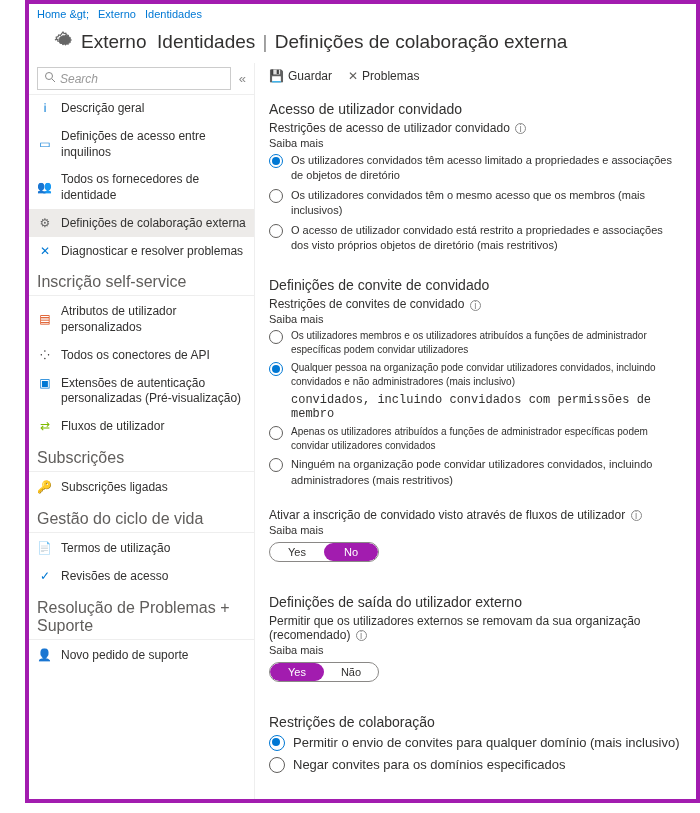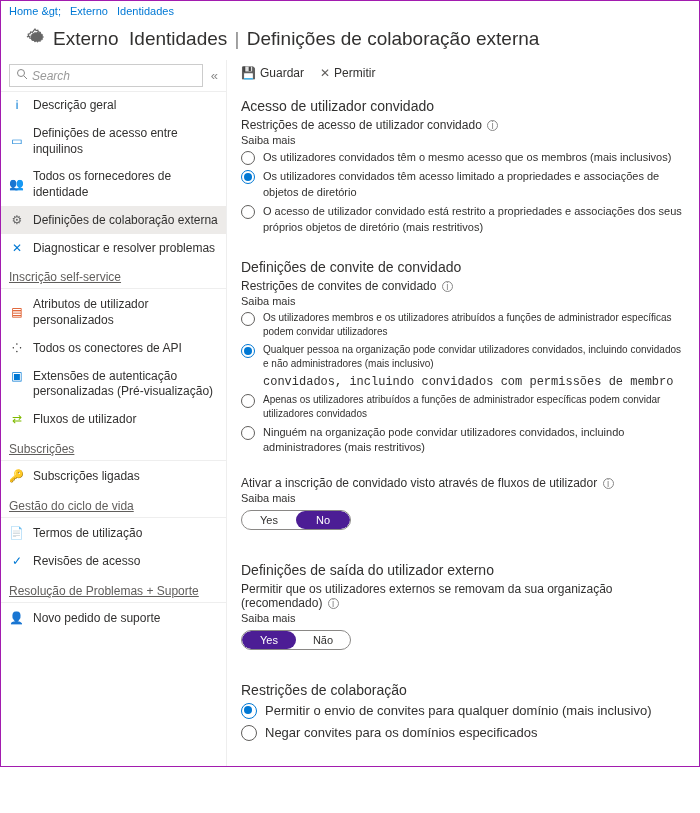--- a/index.html
+++ b/index.html
@@ -1,50 +1,50 @@
 <!DOCTYPE html>
 <html><head>
 <meta charset="utf-8">
 <style>
 * { box-sizing: border-box; margin: 0; padding: 0; }
 body { font-family: "Segoe UI", Arial, sans-serif; font-size: 12px; color: #323130; background: #fff; width: 700px; }
-.container { border: 1px solid #a21caf; }
+.container { border: 4px solid #a21caf; margin-left: 25px; }
 .breadcrumb { padding: 4px 8px; font-size: 11px; }
 .breadcrumb a { color: #0078d4; text-decoration: none; margin-right: 6px; }
 .title-row { display: flex; align-items: center; padding: 6px 8px 10px 24px; }
 .title-row .gear { margin-right: 8px; }
 .title-text { font-size: 19px; font-weight: 400; }
 .title-text .sep { color: #888; margin: 0 2px; }
 .main { display: flex; }
 .sidebar { width: 226px; border-right: 1px solid #eee; padding-bottom: 20px; }
 .search-row { display: flex; align-items: center; padding: 4px 8px; border-bottom: 1px solid #eee; }
 .search-box { flex: 1; border: 1px solid #ccc; padding: 3px 6px; font-size: 12px; color: #666; display: flex; align-items: center; }
 .search-box .mag { margin-right: 4px; color: #888; }
 .collapse-btn { margin-left: 8px; color: #888; cursor: pointer; font-size: 13px; }
 .nav-item { display: flex; align-items: center; padding: 6px 8px; font-size: 12px; cursor: pointer; line-height: 1.3; }
 .nav-item.active { background: #edebe9; }
 .nav-item .icon { width: 16px; height: 16px; margin-right: 8px; display: flex; align-items: center; justify-content: center; font-size: 12px; flex-shrink: 0; }
-.nav-section { padding: 8px 8px 4px 8px; font-size: 12px; color: #605e5c; border-bottom: 1px solid #eee; margin-bottom: 2px; text-decoration: underline; }
+.nav-section { padding: 8px 8px 4px 8px; font-size: 16px; color: #605e5c; border-bottom: 1px solid #eee; margin-bottom: 2px; }
 .nav-item.multiline { align-items: flex-start; }
 .content { flex: 1; padding: 6px 14px 20px 14px; }
 .toolbar { display: flex; align-items: center; padding-bottom: 10px; }
 .tool-btn { display: flex; align-items: center; margin-right: 16px; cursor: pointer; font-size: 12px; color: #323130; }
 .tool-btn .ticon { margin-right: 4px; color: #605e5c; }
 .section-h { font-size: 14px; font-weight: 400; margin: 8px 0 4px 0; }
 .sub-h { font-size: 12px; margin: 4px 0 2px 0; }
 .sub-h .info { font-size: 10px; color: #888; border: 1px solid #888; border-radius: 50%; width: 11px; height: 11px; display: inline-flex; align-items: center; justify-content: center; margin-left: 2px; vertical-align: middle; }
 .learn { font-size: 11px; color: #323130; margin-bottom: 4px; }
 .radio-row { display: flex; align-items: flex-start; margin: 4px 0; font-size: 11px; line-height: 1.4; }
 .radio-row.lg { font-size: 13px; }
 .radio { width: 14px; height: 14px; border: 1px solid #605e5c; border-radius: 50%; margin-right: 8px; margin-top: 1px; flex-shrink: 0; position: relative; cursor: pointer; }
 .radio.sel { border-color: #0078d4; }
 .radio.sel::after { content: ""; position: absolute; width: 8px; height: 8px; background: #0078d4; border-radius: 50%; top: 2px; left: 2px; }
 .toggle { display: inline-flex; border: 1px solid #8a8886; border-radius: 12px; overflow: hidden; width: 110px; height: 20px; font-size: 11px; margin-top: 2px; cursor: pointer; }
 .toggle .opt { flex: 1; display: flex; align-items: center; justify-content: center; }
-.toggle .opt.active { background: #4c1d95; color: #fff; border-radius: 10px; }
+.toggle .opt.active { background: #a21caf; color: #fff; border-radius: 10px; }
 .spacer { height: 12px; }
 .sub-note { font-size: 11px; color: #666; margin: 2px 0 2px 22px; font-family: Liberation Mono, monospace; }
 </style>
 </head>
 <body>
 
 <div class="container">
   <div class="breadcrumb">
     <a>Home &amp;gt;</a>
     <a>Externo</a>
@@ -144,40 +144,40 @@
     </div>
 
     <div class="content">
       <div class="toolbar">
         <div class="tool-btn">
           <span class="ticon">💾</span>
           <span>Guardar</span>
         </div>
         <div class="tool-btn">
           <span class="ticon">✕</span>
-          <span>Permitir</span>
+          <span>Problemas</span>
         </div>
       </div>
 
       <div class="section-h">Acesso de utilizador convidado</div>
       <div class="sub-h">
         <span>Restrições de acesso de utilizador convidado</span> <span class="info">i</span>
       </div>
       <div class="learn">Saiba mais</div>
-      <div class="radio-row">
-        <span class="radio"></span>
-        <span>Os utilizadores convidados têm o mesmo acesso que os membros (mais inclusivos)</span>
-      </div>
       <div class="radio-row">
         <span class="radio sel"></span>
         <span>Os utilizadores convidados têm acesso limitado a propriedades e associações de objetos de diretório</span>
       </div>
       <div class="radio-row">
         <span class="radio"></span>
-        <span>O acesso de utilizador convidado está restrito a propriedades e associações dos seus próprios objetos de diretório (mais restritivos)</span>
+        <span>Os utilizadores convidados têm o mesmo acesso que os membros (mais inclusivos)</span>
+      </div>
+      <div class="radio-row">
+        <span class="radio"></span>
+        <span>O acesso de utilizador convidado está restrito a propriedades e associações dos visto próprios objetos de diretório (mais restritivos)</span>
       </div>
 
       <div class="spacer"></div>
       <div class="section-h">Definições de convite de convidado</div>
       <div class="sub-h">
         <span>Restrições de convites de convidado</span> <span class="info">i</span>
       </div>
       <div class="learn">Saiba mais</div>
       <div class="radio-row">
         <span class="radio"></span>

